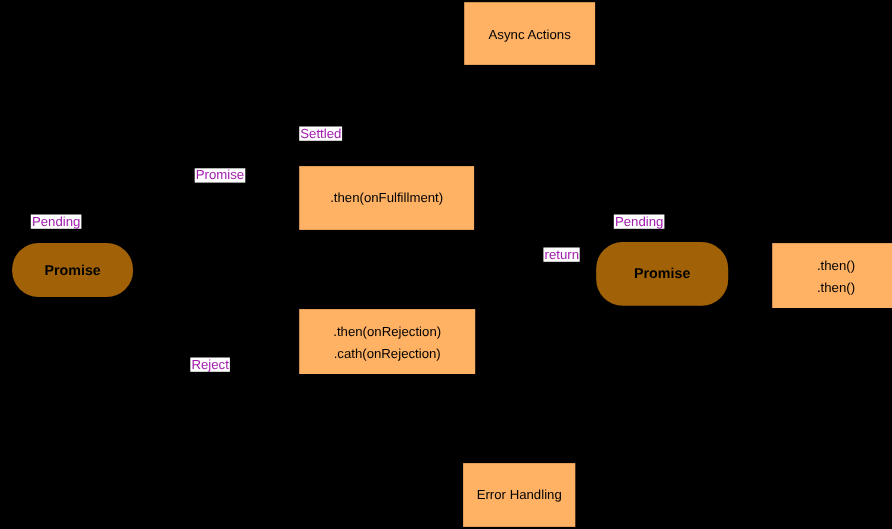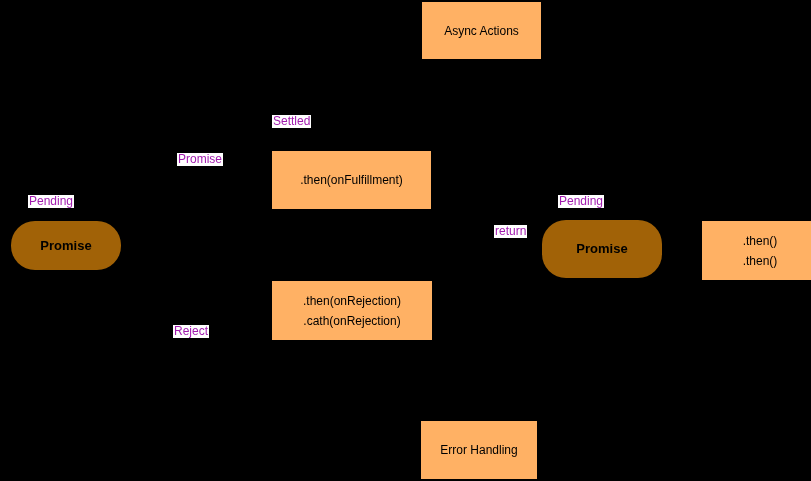--- a/index.html
+++ b/index.html
@@ -64,21 +64,21 @@
 
   <div class="node blue bold" style="left:531px;top:220px;width:120px;height:58px">
     <span class="line">Promise</span>
   </div>
 
   <div class="node orange" style="left:691px;top:221px;width:116px;height:59px">
     <span class="line">.then()</span>
     <span class="line">.then()</span>
   </div>
 
-  <div class="node orange" style="left:410px;top:421px;width:116px;height:58px">
+  <div class="node orange" style="left:410px;top:421px;width:102px;height:58px">
     <span class="line">Error Handling</span>
   </div>
 
   <div class="edge-label" style="left:272px;top:115px">Settled</div>
 
   <div class="edge-label" style="left:177px;top:153px">Promise</div>
 
   <div class="edge-label" style="left:28px;top:195px">Pending</div>
 
   <div class="edge-label" style="left:173px;top:325px">Reject</div>

